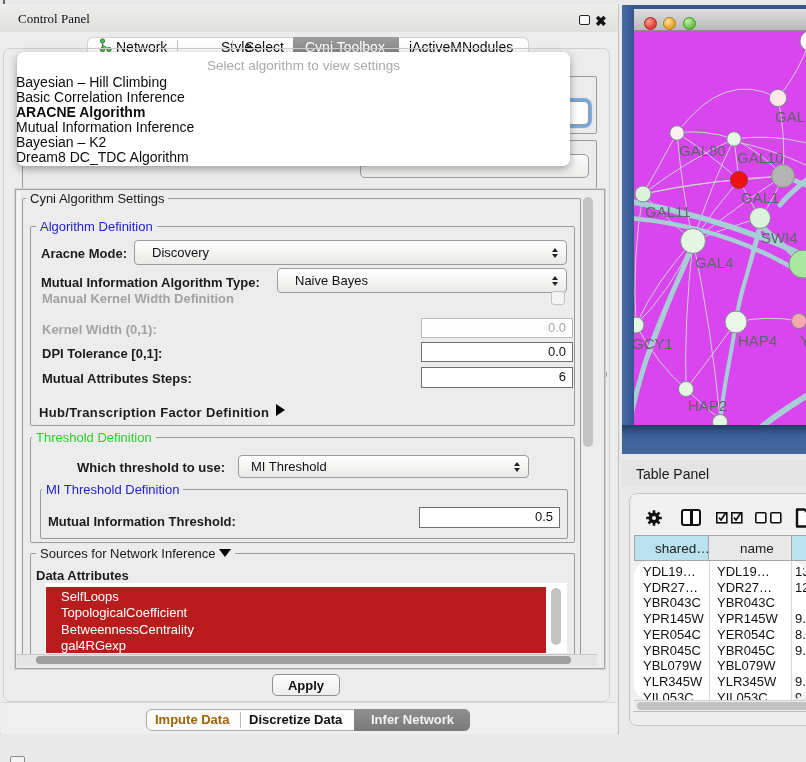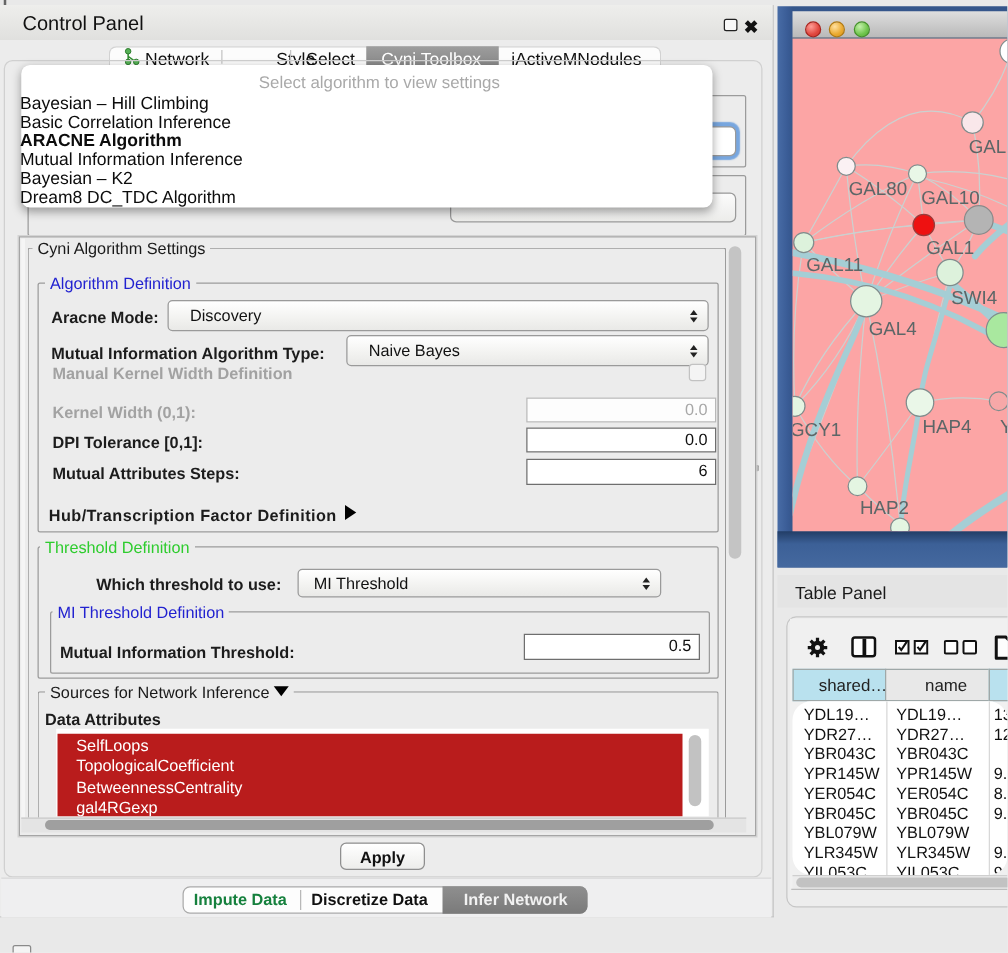--- a/index.html
+++ b/index.html
@@ -19,21 +19,21 @@
 .ttext{position:absolute;font-size:14px;color:#111;white-space:nowrap;top:39px;}
 </style>
 </head>
 <body>
 
 <div class="abs" style="left:3px;top:0;width:2px;height:6px;background:#666;"></div>
 
 <div class="abs" style="left:0;top:4px;width:618px;height:729px;background:#ececec;border-right:1px solid #c2c2c2;border-bottom:1px solid #c9c9c9;"></div>
 
 <div class="abs" style="left:0;top:4px;width:618px;height:28px;background:linear-gradient(#eeeeec,#e0e0de);"></div>
-<div class="abs" style="left:18px;top:11px;font-size:16px;color:#111;">Control Panel</div>
+<div class="abs" style="left:18px;top:11px;font-size:13px;color:#111;font-family:Liberation Serif, serif;">Control Panel</div>
 <div class="abs" style="left:579px;top:15px;width:9px;height:8px;border:1.6px solid #222;border-radius:2px;background:#f8f8f8;"></div>
 <div class="abs" style="left:595px;top:13px;font-size:14px;font-weight:bold;color:#111;">✖</div>
 
 <div class="abs" style="left:87px;top:37px;width:440px;height:16px;background:#fcfcfc;border:1px solid #d2d2d2;border-bottom:none;border-radius:6px 6px 0 0;"></div>
 <div class="abs" style="left:293px;top:37px;width:106px;height:16px;background:linear-gradient(#9d9d9d,#878787);"></div>
 <svg class="abs" style="left:99px;top:38px;" width="13" height="15" viewBox="0 0 13 15">
  <path d="M3.5 3.5 L3.5 11 M3.5 7 L9.5 11.5" stroke="#2e8b2e" stroke-width="1.2" fill="none"></path>
  <circle cx="3.5" cy="3" r="2.2" fill="#55b055" stroke="#2e7d2e" stroke-width="0.8"></circle>
  <circle cx="3.5" cy="11.5" r="2.2" fill="#55b055" stroke="#2e7d2e" stroke-width="0.8"></circle>
  <circle cx="10" cy="11.5" r="2.2" fill="#55b055" stroke="#2e7d2e" stroke-width="0.8"></circle>
@@ -113,35 +113,35 @@
 <div class="abs" style="left:17px;top:654px;width:580px;height:12px;background:#e4e4e4;border-top:1px solid #c9c9c9;box-sizing:border-box;"></div>
 <div class="abs" style="left:36px;top:656px;width:535px;height:8px;background:#9f9f9f;border-radius:4px;"></div>
 
 <div class="abs" style="left:1px;top:702px;width:616px;height:31px;background:#efeff0;border-top:1px solid #d8d8d8;"></div>
 
 <div class="abs" style="left:272px;top:674px;width:68px;height:22px;border:1px solid #8f8f8f;border-radius:5px;background:linear-gradient(#ffffff,#ededeb);font-size:13px;color:#111;text-align:center;line-height:21px;box-sizing:border-box;font-weight:bold;">Apply</div>
 
 <div class="abs" style="left:146px;top:709px;width:324px;height:22px;border:1px solid #aaaaaa;border-radius:6px;background:#fdfdfd;box-sizing:border-box;"></div>
 <div class="abs" style="left:354px;top:709px;width:116px;height:22px;background:linear-gradient(#8f8f8f,#7a7a7a);border-radius:0 6px 6px 0;"></div>
 <div class="abs" style="left:240px;top:712px;width:1px;height:16px;background:#b8b8b8;"></div>
-<div class="abs" style="left:155px;top:712px;font-size:13px;font-weight:bold;color:#15803d;">Impute Data</div>
+<div class="abs" style="left:155px;top:712px;font-size:13px;font-weight:bold;color:#a16207;">Impute Data</div>
 <div class="abs" style="left:249px;top:712px;font-size:13px;font-weight:bold;color:#111;">Discretize Data</div>
 <div class="abs" style="left:371px;top:712px;font-size:13px;font-weight:bold;color:#f2f2f2;">Infer Network</div>
 
 <div class="abs" style="left:10px;top:756px;width:13px;height:10px;border:1.5px solid #8a8a8a;border-radius:2px;background:#f4f4f4;"></div>
 
 <div class="abs" style="left:622px;top:5px;width:184px;height:449px;background:linear-gradient(90deg,#486ca6,#3a5c96 8px,#35568b 12px);"></div>
 <div class="abs" style="left:622px;top:425px;width:184px;height:29px;background:linear-gradient(#223d66,#3c6097 35%,#45699f);"></div>
 
 <div class="abs" style="left:634px;top:9px;width:172px;height:22px;background:linear-gradient(#dedede,#b9b9b9);border-bottom:1px solid #8c8c8c;box-sizing:border-box;"></div>
 <div class="abs" style="left:643.5px;top:16.5px;width:11px;height:11px;border-radius:50%;background:radial-gradient(circle at 35% 30%,#ff9d96,#e1483f 60%,#c9352d);border:0.5px solid #a8251f;"></div>
 <div class="abs" style="left:663px;top:16.5px;width:11px;height:11px;border-radius:50%;background:radial-gradient(circle at 35% 30%,#ffe0a0,#eaa92e 60%,#d1921f);border:0.5px solid #b07a14;"></div>
 <div class="abs" style="left:682.5px;top:16.5px;width:11px;height:11px;border-radius:50%;background:radial-gradient(circle at 35% 30%,#c4f0ab,#6fc54c 60%,#55a838);border:0.5px solid #46912c;"></div>
 
-<div class="abs" style="left:634px;top:31px;width:172px;height:394px;background:#fca5a5;overflow:hidden;">
+<div class="abs" style="left:634px;top:31px;width:172px;height:394px;background:#d946ef;overflow:hidden;">
 <svg width="172" height="394" viewBox="0 0 172 394" style="position:absolute;left:0;top:0;">
  <g fill="none" stroke="#cbd1d0" stroke-width="1">
   <path d="M43,102 Q90,38 144,67"></path>
   <path d="M144,67 Q166,40 176,8"></path>
   <path d="M43,102 Q70,98 100,108"></path>
   <path d="M43,102 Q75,122 105,149"></path>
   <path d="M43,102 Q48,160 59,210"></path>
   <path d="M43,102 Q25,135 9,163"></path>
   <path d="M100,108 L105,149"></path>
   <path d="M100,108 Q128,122 149,145"></path>

